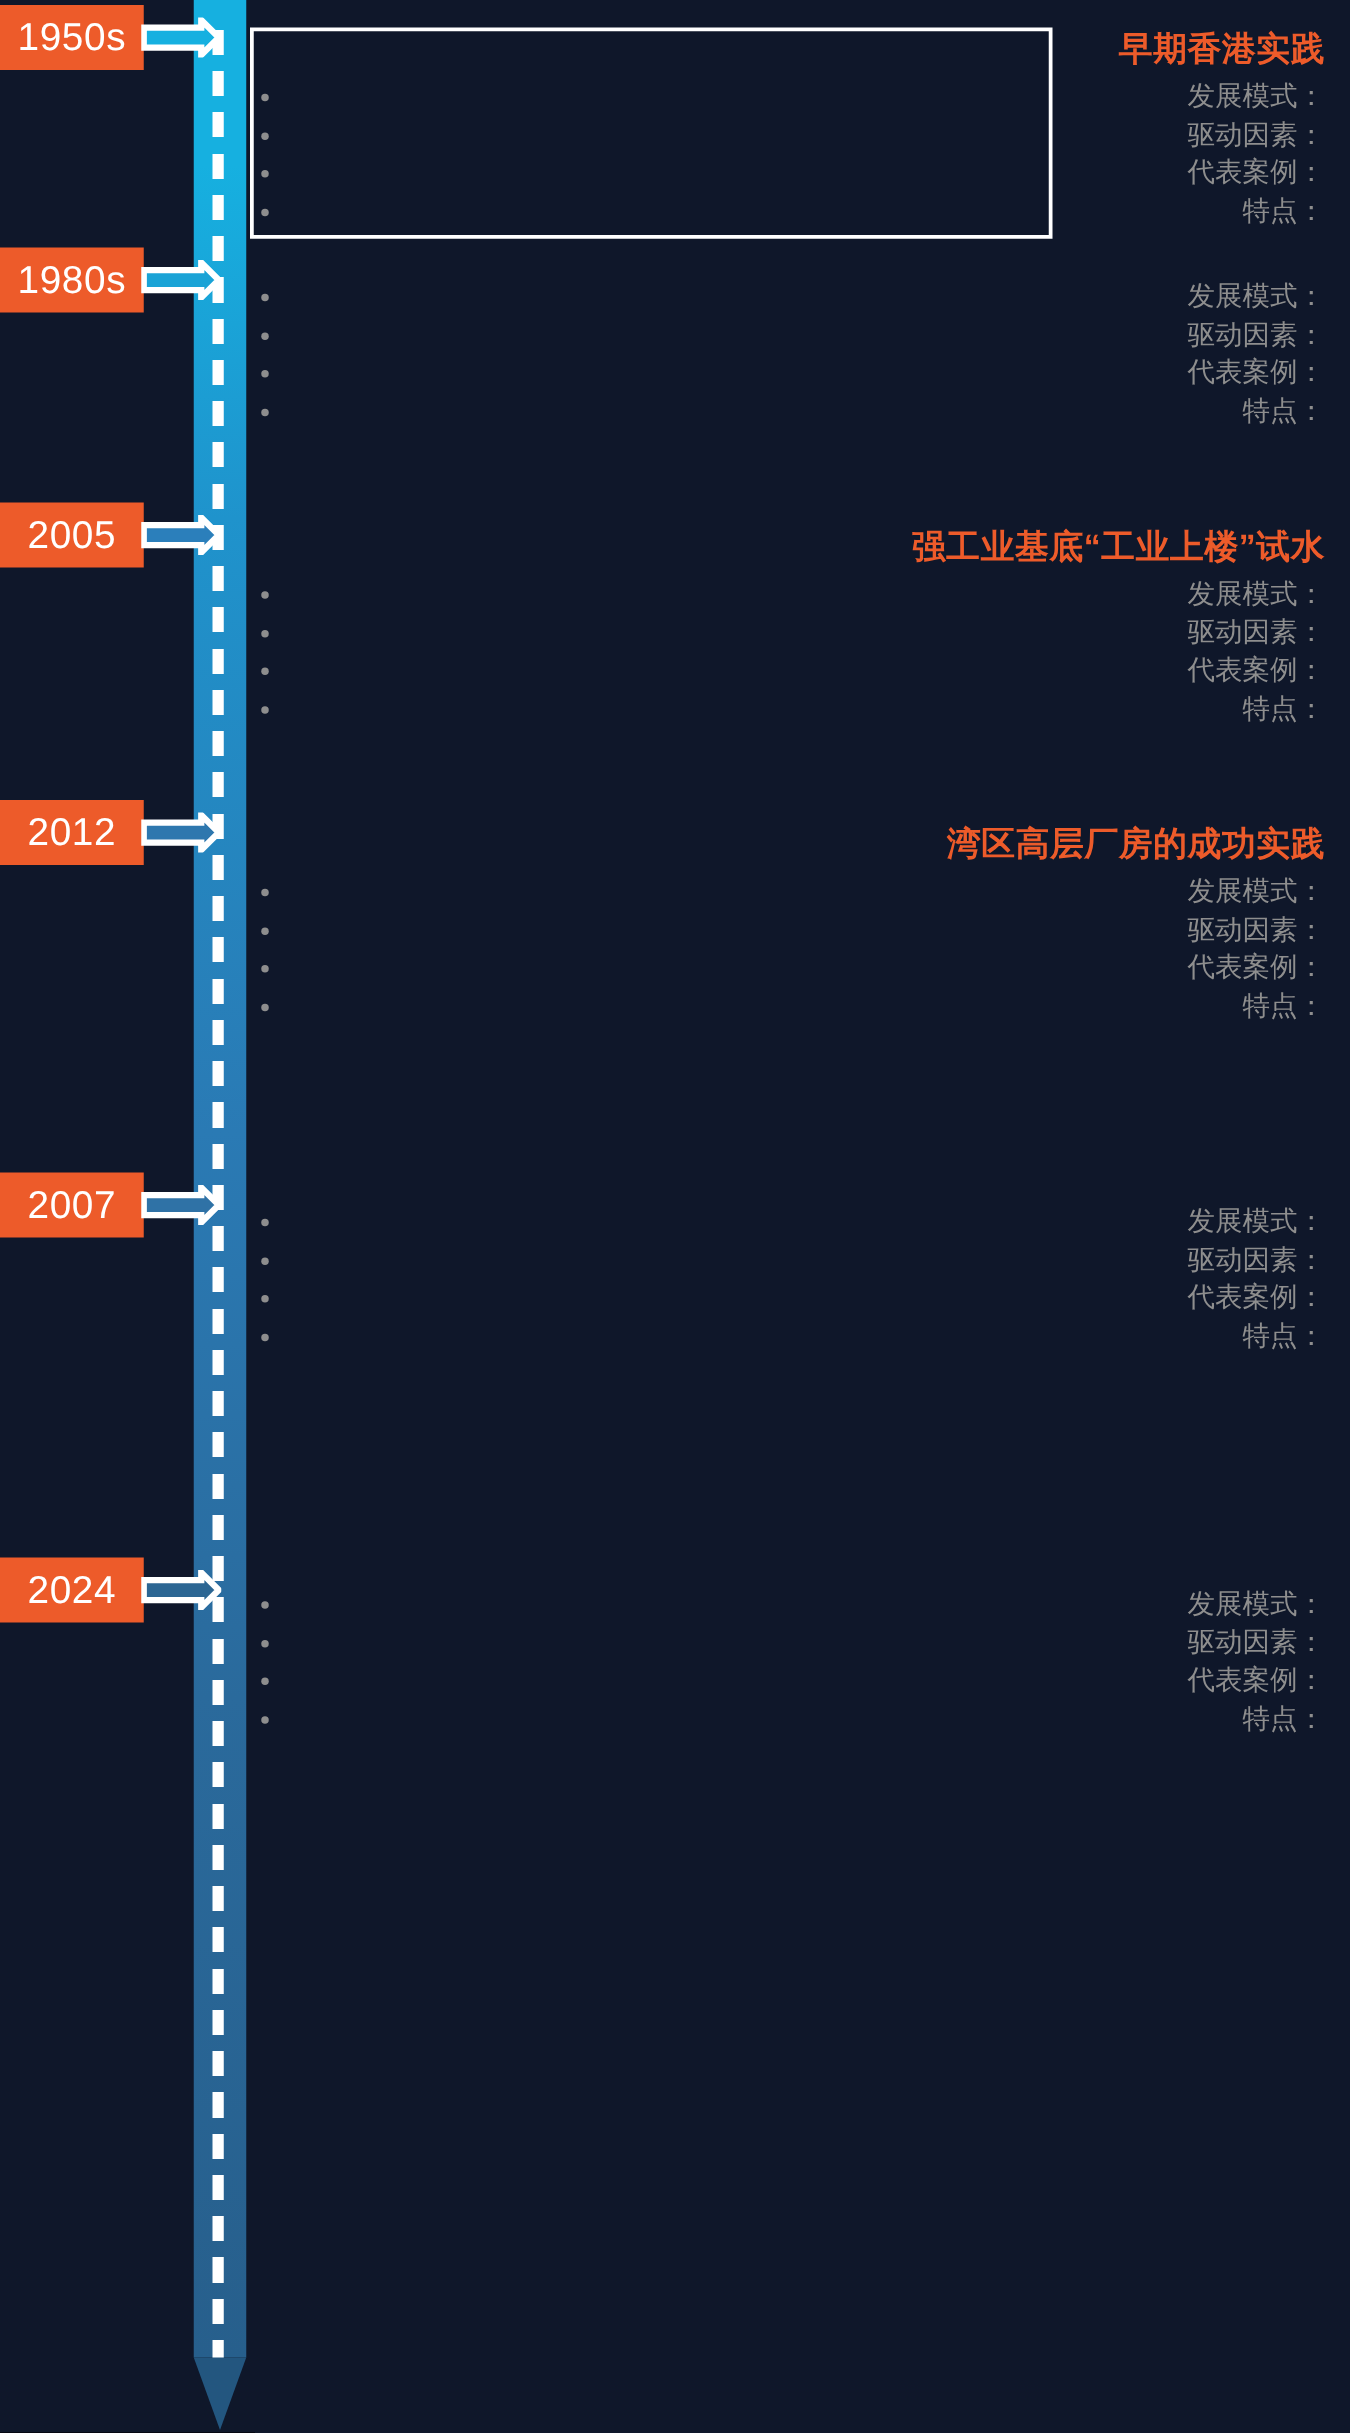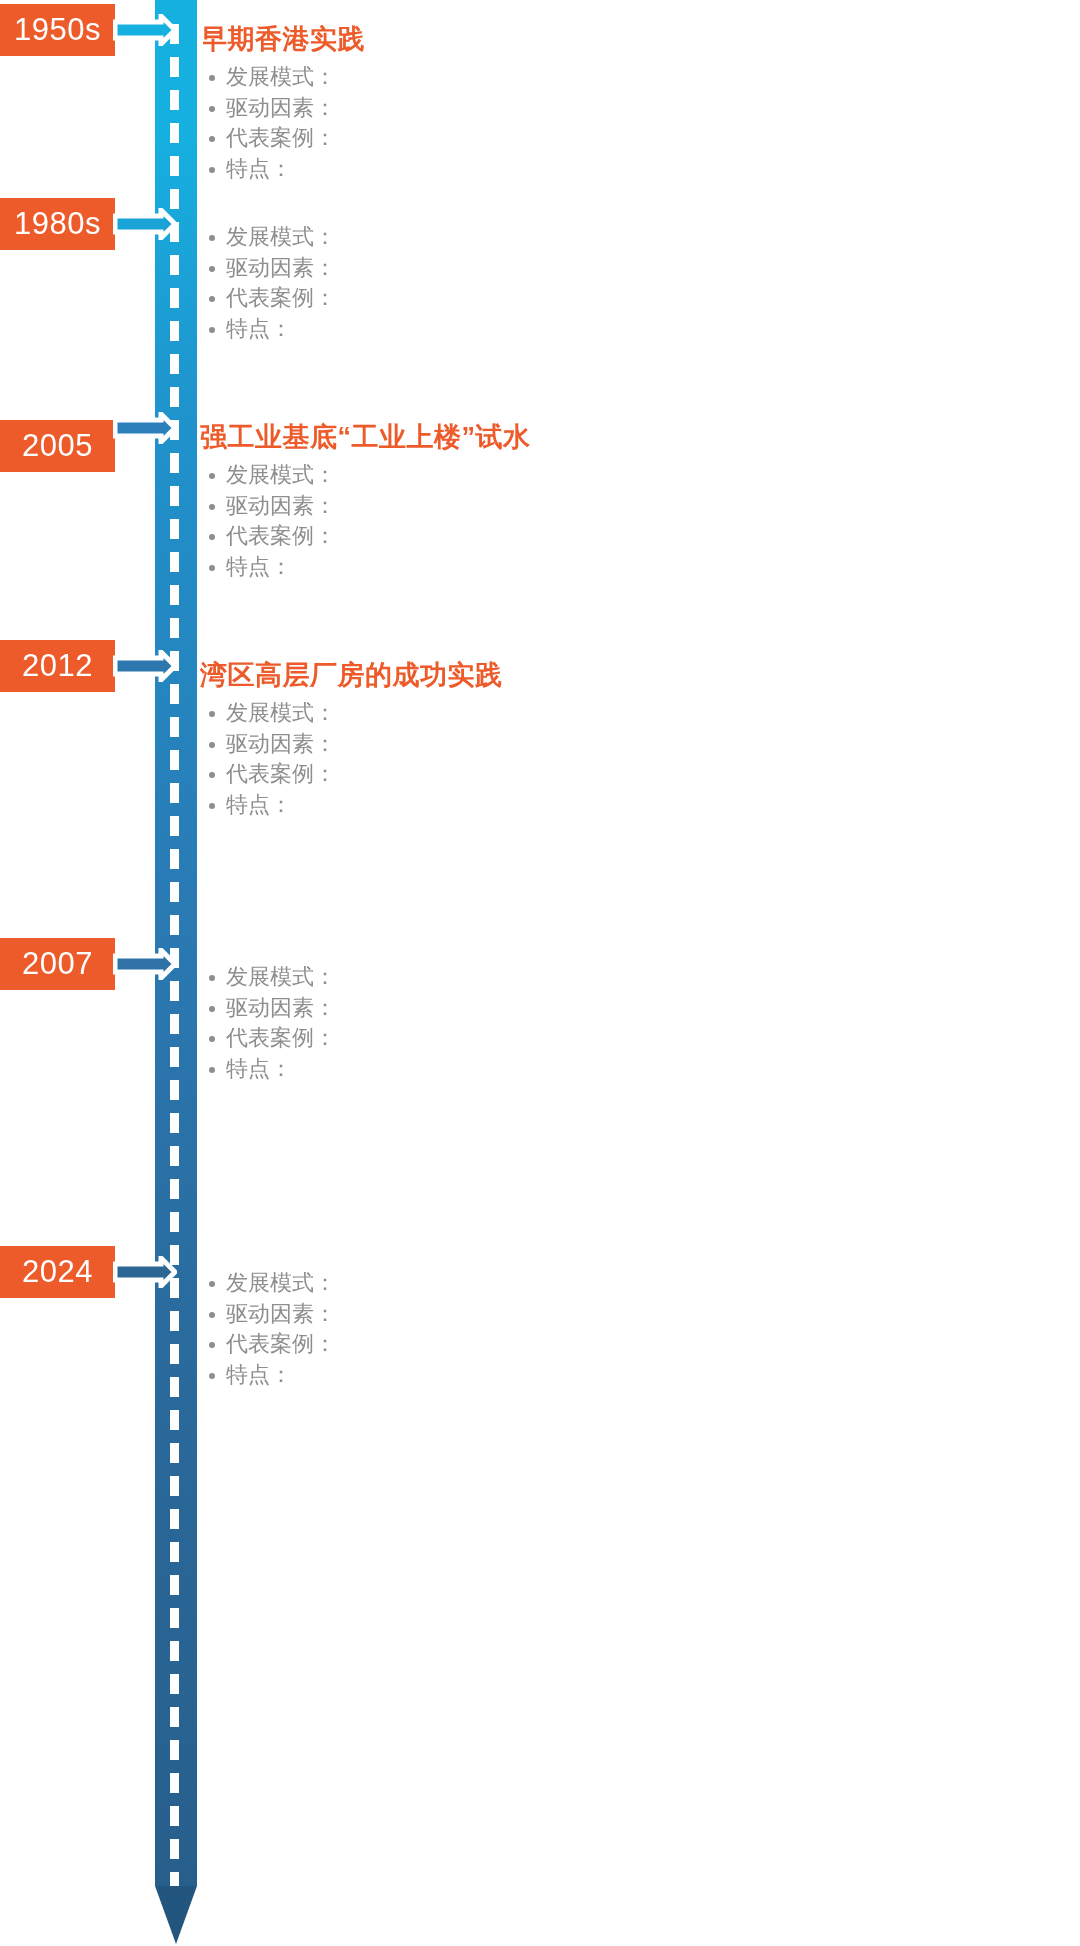--- a/index.html
+++ b/index.html
@@ -7,21 +7,21 @@
     padding: 0;
     background: #000000;
   }
   body {
     font-family: "Liberation Sans", "DejaVu Sans", sans-serif;
   }
   #page {
     position: relative;
     width: 1080px;
     height: 1946px;
-    background: #ffffff;
+    background: #0f172a;
     overflow: hidden;
   }
 
   
   #spine {
     position: absolute;
     left: 155px;
     top: 0px;
     width: 42px;
     height: 1886px;
@@ -72,20 +72,21 @@
     width: 64px;
     height: 32px;
   }
   .connector svg { display: block; }
 
   
   .event {
     position: absolute;
     left: 200px;
     width: 860px;
+    text-align: right;
   }
   .event-title {
     color: #ed5b2a;
     font-size: 27px;
     font-weight: bold;
     line-height: 34px;
     letter-spacing: 0.5px;
     white-space: nowrap;
   }
   .bullets {
@@ -128,21 +129,21 @@
 <body>
 
 <div id="page">
 
   <div id="spine"></div>
   <div id="spine-dash"></div>
   <div id="spine-tip"></div>
 
   <div class="year-badge" style="top:4px"><span>1950s</span></div>
   <div class="year-badge" style="top:198px"><span>1980s</span></div>
-  <div class="year-badge" style="top:420px"><span>2005</span></div>
+  <div class="year-badge" style="top:402px"><span>2005</span></div>
   <div class="year-badge" style="top:640px"><span>2012</span></div>
   <div class="year-badge" style="top:938px"><span>2007</span></div>
   <div class="year-badge" style="top:1246px"><span>2024</span></div>
 
   <div class="connector" style="top:14px">
     <svg width="64" height="32" viewBox="0 0 64 32">
         <path d="M2,8 L48,8 L48,2 L62,16 L48,30 L48,24 L2,24 Z" fill="#16b0e0" stroke="#ffffff" stroke-width="5"></path>
       </svg>
   </div>
   <div class="connector" style="top:208px">

